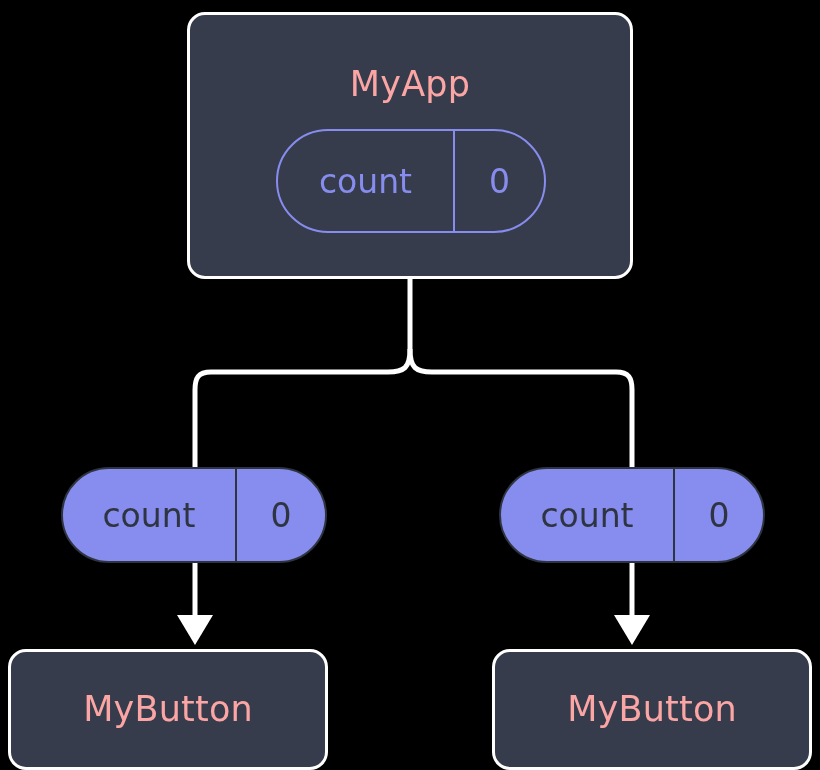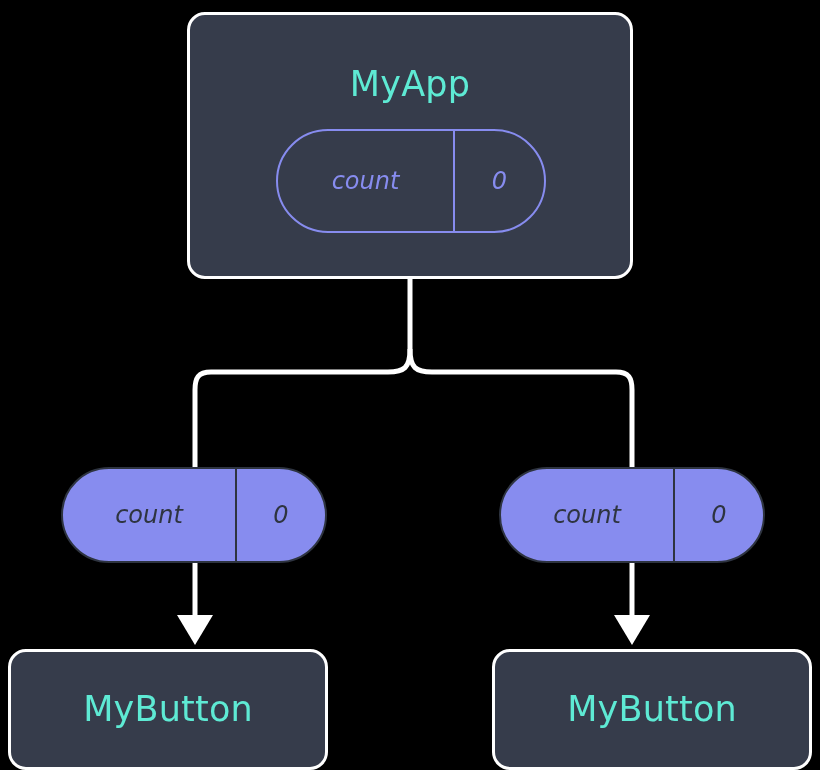--- a/index.html
+++ b/index.html
@@ -29,21 +29,21 @@
     position: absolute;
     box-sizing: border-box;
     background: #363c4b;
     border: 3px solid #ffffff;
     border-radius: 18px;
     display: flex;
     flex-direction: column;
     align-items: center;
   }
   .node-title {
-    color: #5eead4;
+    color: #fca5a5;
     font-size: 35px;
     font-weight: 400;
     letter-spacing: 0.2px;
     line-height: 1;
     white-space: nowrap;
   }
 
   #app-node {
     left: 187px;
     top: 12px;
@@ -74,24 +74,23 @@
     box-sizing: border-box;
     display: flex;
     align-items: stretch;
     border-radius: 999px;
     overflow: hidden;
   }
   .pill .seg {
     display: flex;
     align-items: center;
     justify-content: center;
-    font-size: 24px;
+    font-size: 33px;
     line-height: 1;
     white-space: nowrap;
-    font-style: italic;
   }
   .pill .seg-key { flex: none; }
   .pill .seg-val { flex: 1 1 auto; }
 
   
   #app-pill {
     left: 276px;
     top: 129px;
     width: 270px;
     height: 104px;

